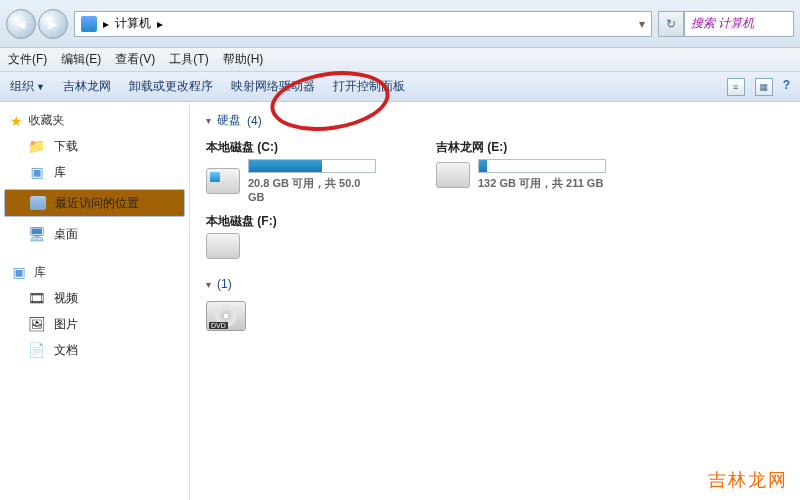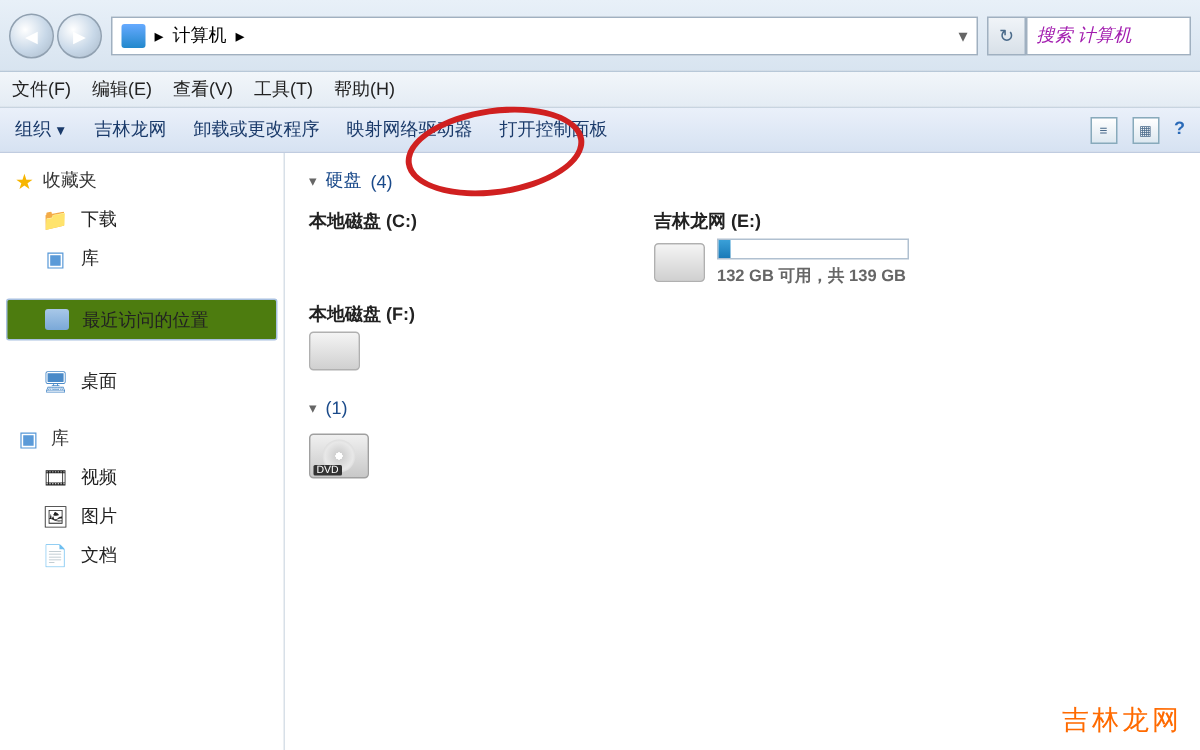--- a/index.html
+++ b/index.html
@@ -22,21 +22,21 @@
 .toolbar-right { position: absolute; right: 10px; display: flex; gap: 10px; color: #4a6a8a; }
 
 .viewbtn { width: 18px; height: 18px; border: 1px solid #8ab; background: linear-gradient(#fff,#dde8f0); display:inline-flex; align-items:center; justify-content:center; font-size:9px; }
 
 .body { display: flex; height: calc(500px - 48px - 24px - 30px); }
 .sidebar { width: 190px; border-right: 1px solid #d8e0e8; padding: 6px 0; overflow: hidden; }
 .side-group { margin-bottom: 12px; }
 .side-head { display: flex; align-items: center; gap: 6px; padding: 4px 10px; color: #333; }
 .star { color: #f7b500; font-size: 14px; }
 .side-item { display: flex; align-items: center; gap: 8px; padding: 4px 10px 4px 28px; color: #222; }
-.side-item.sel { background: #4d7c0f; border: 1px solid #a8c0e0; border-radius: 2px; margin: 14px 4px; padding-left: 24px; }
+.side-item.sel { background: #a16207; border: 1px solid #a8c0e0; border-radius: 2px; margin: 4px 4px; padding-left: 24px; }
 .ic { width: 18px; height: 18px; display: inline-flex; align-items: center; justify-content: center; font-size: 14px; }
 .ic-folder { color: #f0c040; }
 .ic-lib { color: #5a9ad8; }
 .ic-box { background: linear-gradient(#a8c8e8,#7aa8d8); border-radius: 2px; width: 16px; height: 14px; }
 .ic-desk { color: #4a8ac8; }
 
 .content { flex: 1; padding: 10px 16px; overflow: hidden; position: relative; }
 .section-head { display: flex; align-items: center; gap: 6px; color: #1a4a8a; margin-bottom: 10px; }
 .tri { color: #666; font-size: 10px; }
 
@@ -154,30 +154,39 @@
 
   <div class="content">
     <div class="section-head">
       <span class="tri">▾</span>
       <span>硬盘</span>
       <span>(4)</span>
     </div>
     <div class="drives" id="drives">
         <div class="drive">
           <div class="drive-name">本地磁盘 (C:)</div>
+  <div class="drive-row">
+    <div class="hdd c"></div>
+    <div class="bar-wrap">
+      <div class="bar">
+                <div class="bar-fill" style="width:58%"></div>
+              </div>
+      <div class="bar-info">20.8 GB 可用，共 50.0 GB</div>
+    </div>
+  </div>
         </div>
         <div class="drive">
           <div class="drive-name">吉林龙网 (E:)</div>
   <div class="drive-row">
     <div class="hdd"></div>
     <div class="bar-wrap">
       <div class="bar">
                 <div class="bar-fill" style="width:6%"></div>
               </div>
-      <div class="bar-info">132 GB 可用，共 139 GB</div>
+      <div class="bar-info">132 GB 可用，共 211 GB</div>
     </div>
   </div>
         </div>
         <div class="drive">
           <div class="drive-name">本地磁盘 (F:)</div>
   <div class="drive-row">
     <div class="hdd"></div>
   </div>
         </div>
       </div>

